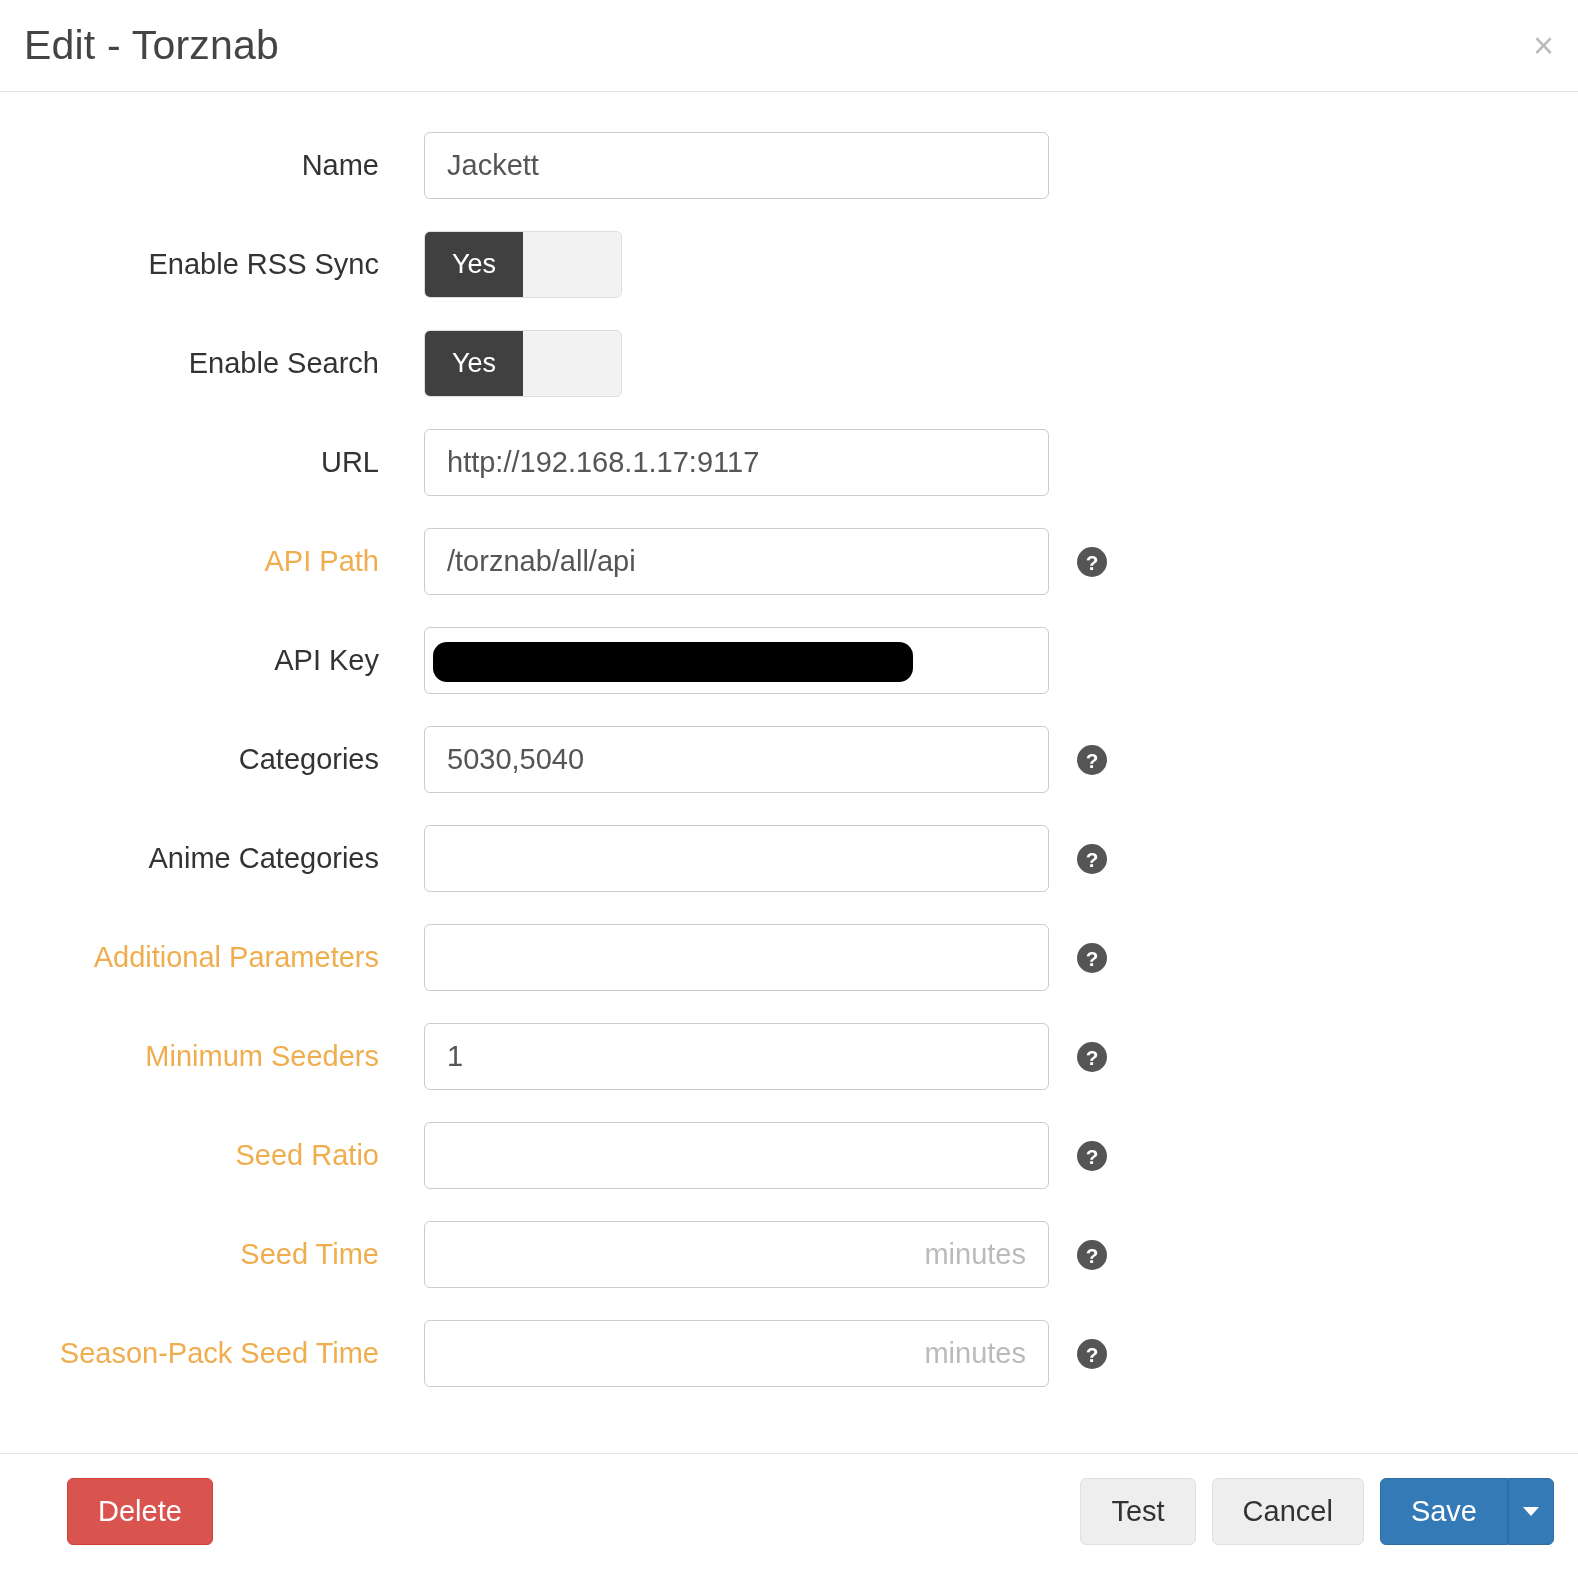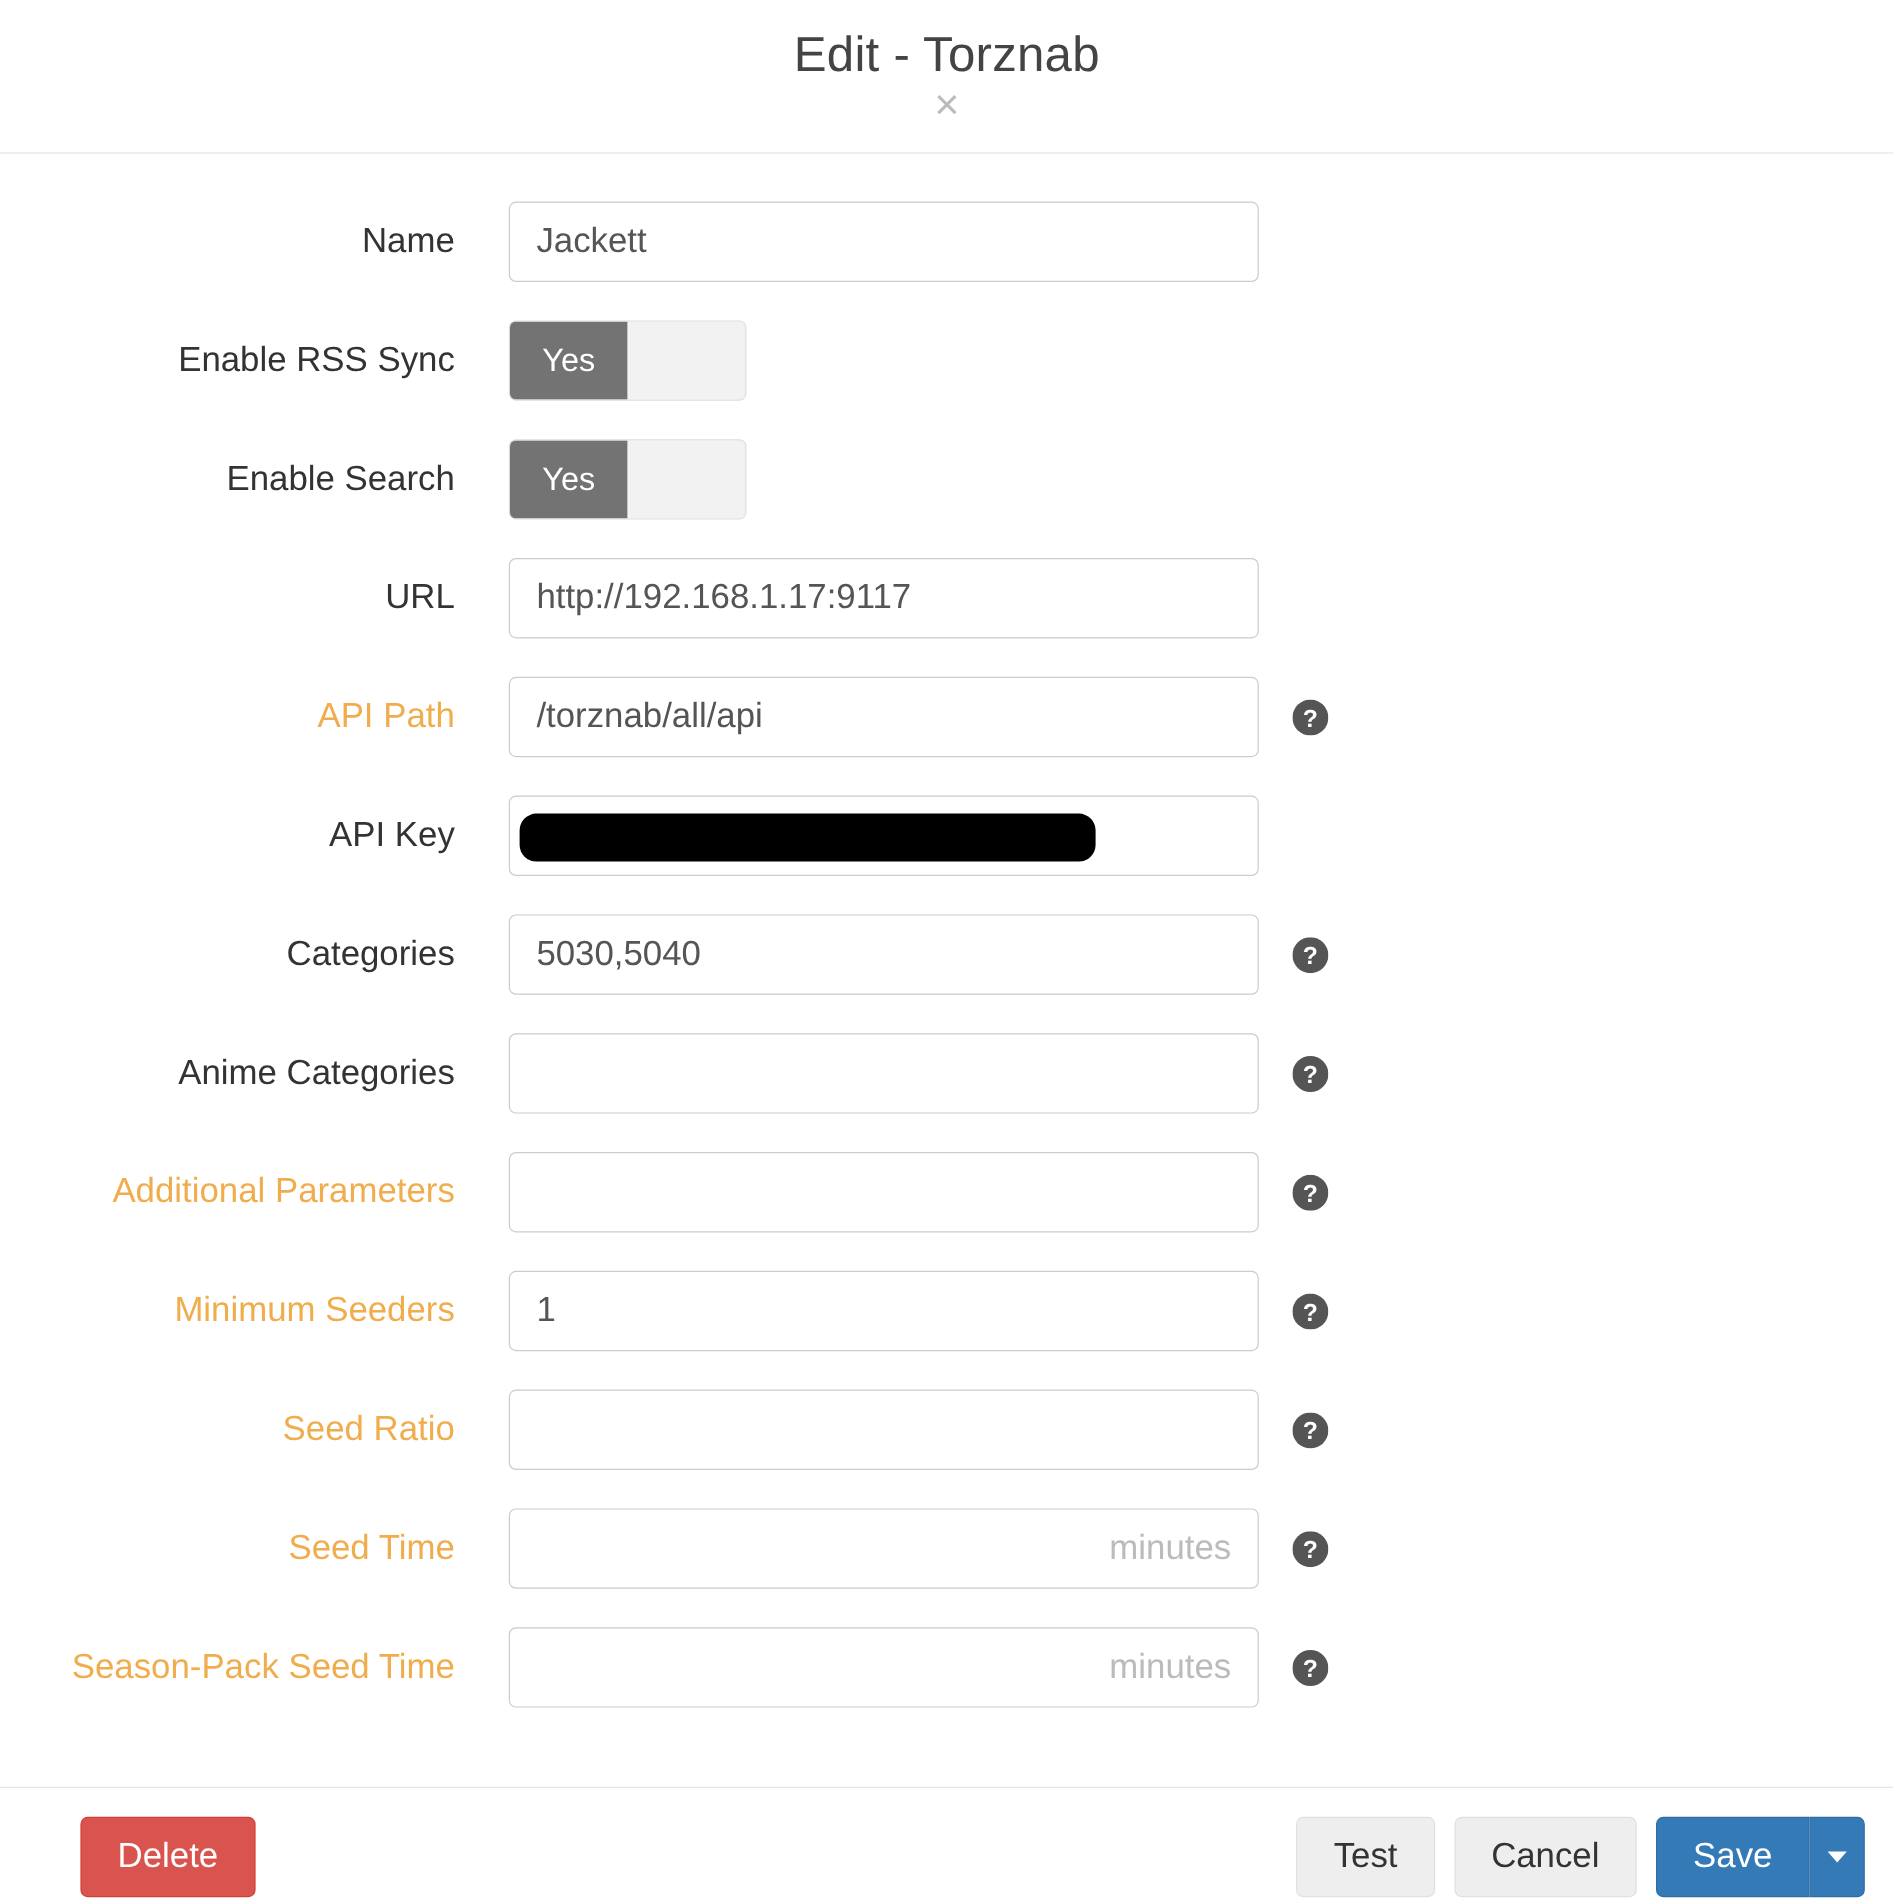--- a/index.html
+++ b/index.html
@@ -15,21 +15,20 @@
     width: 1578px;
     display: flex;
     flex-direction: column;
   }
   .modal-header {
     display: flex;
     align-items: center;
     justify-content: space-between;
     padding: 22px 24px 22px 24px;
     border-bottom: 1px solid #e5e5e5;
-    flex-direction: column;
   }
   .modal-title {
     font-size: 41px;
     font-weight: 300;
     color: #444;
     letter-spacing: 0.2px;
   }
   .close-x {
     font-size: 36px;
     color: #bbb;
@@ -84,21 +83,21 @@
     background: #f2f2f2;
   }
   .toggle .half {
     flex: 1;
     display: flex;
     align-items: center;
     justify-content: center;
     font-size: 27px;
   }
   .toggle .half.on {
-    background: #737373;
+    background: #404040;
     color: #fff;
   }
   .toggle .half.off {
     background: #f2f2f2;
   }
 
   .help {
     width: 70px;
     padding-left: 28px;
     color: #555;

